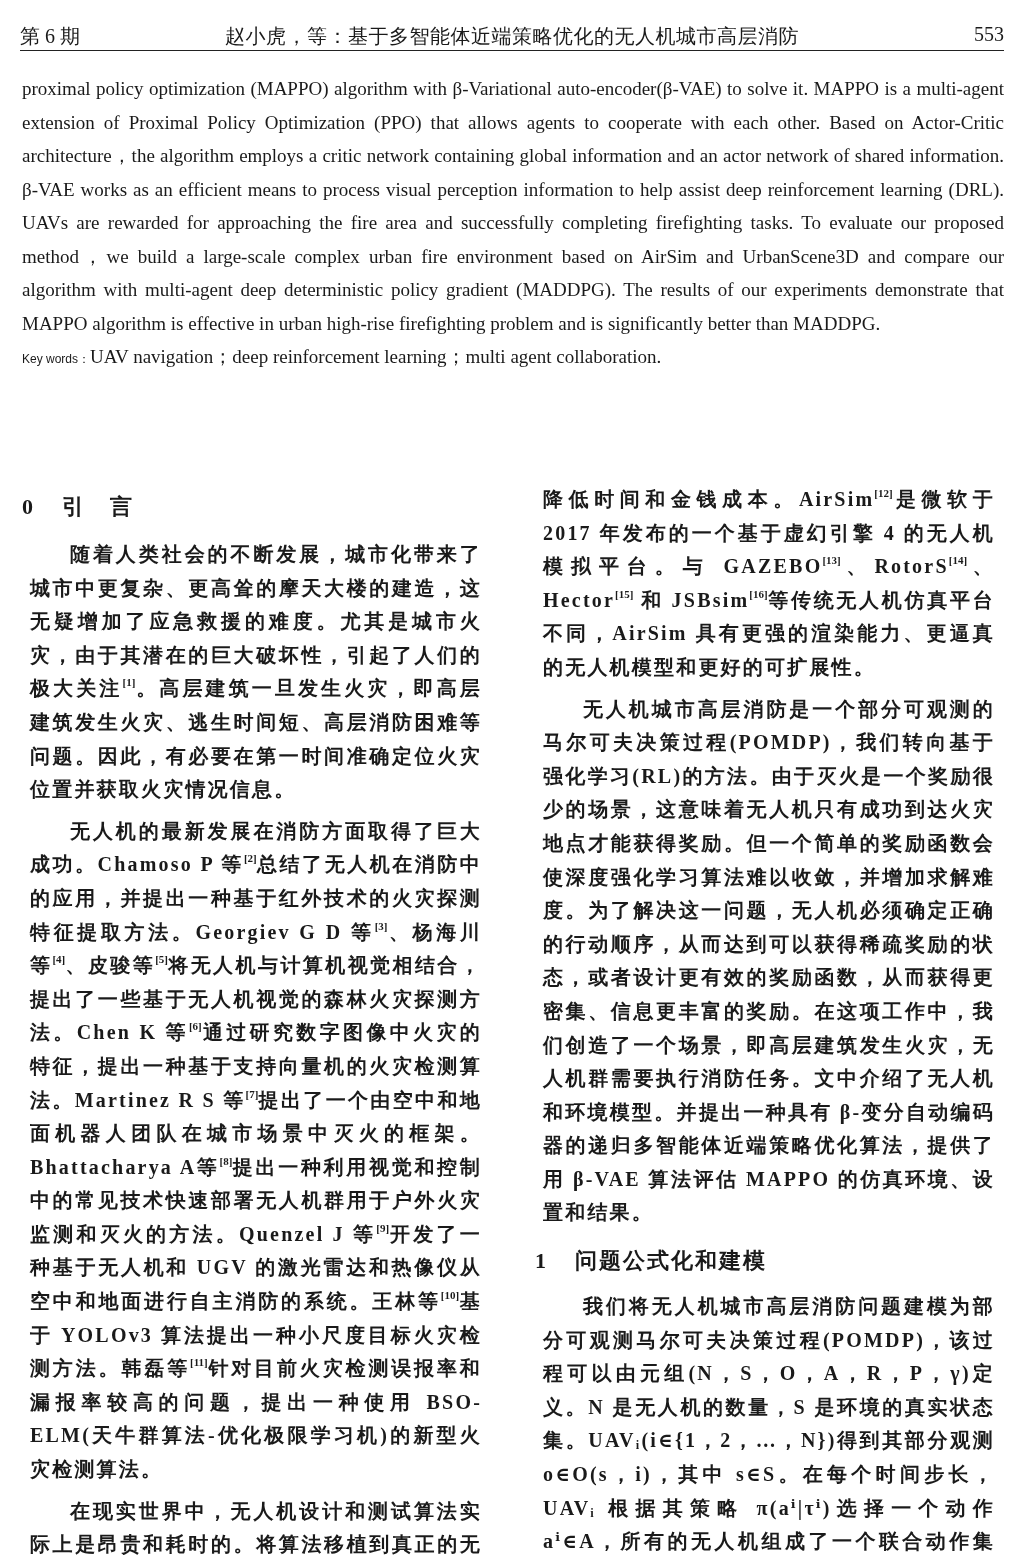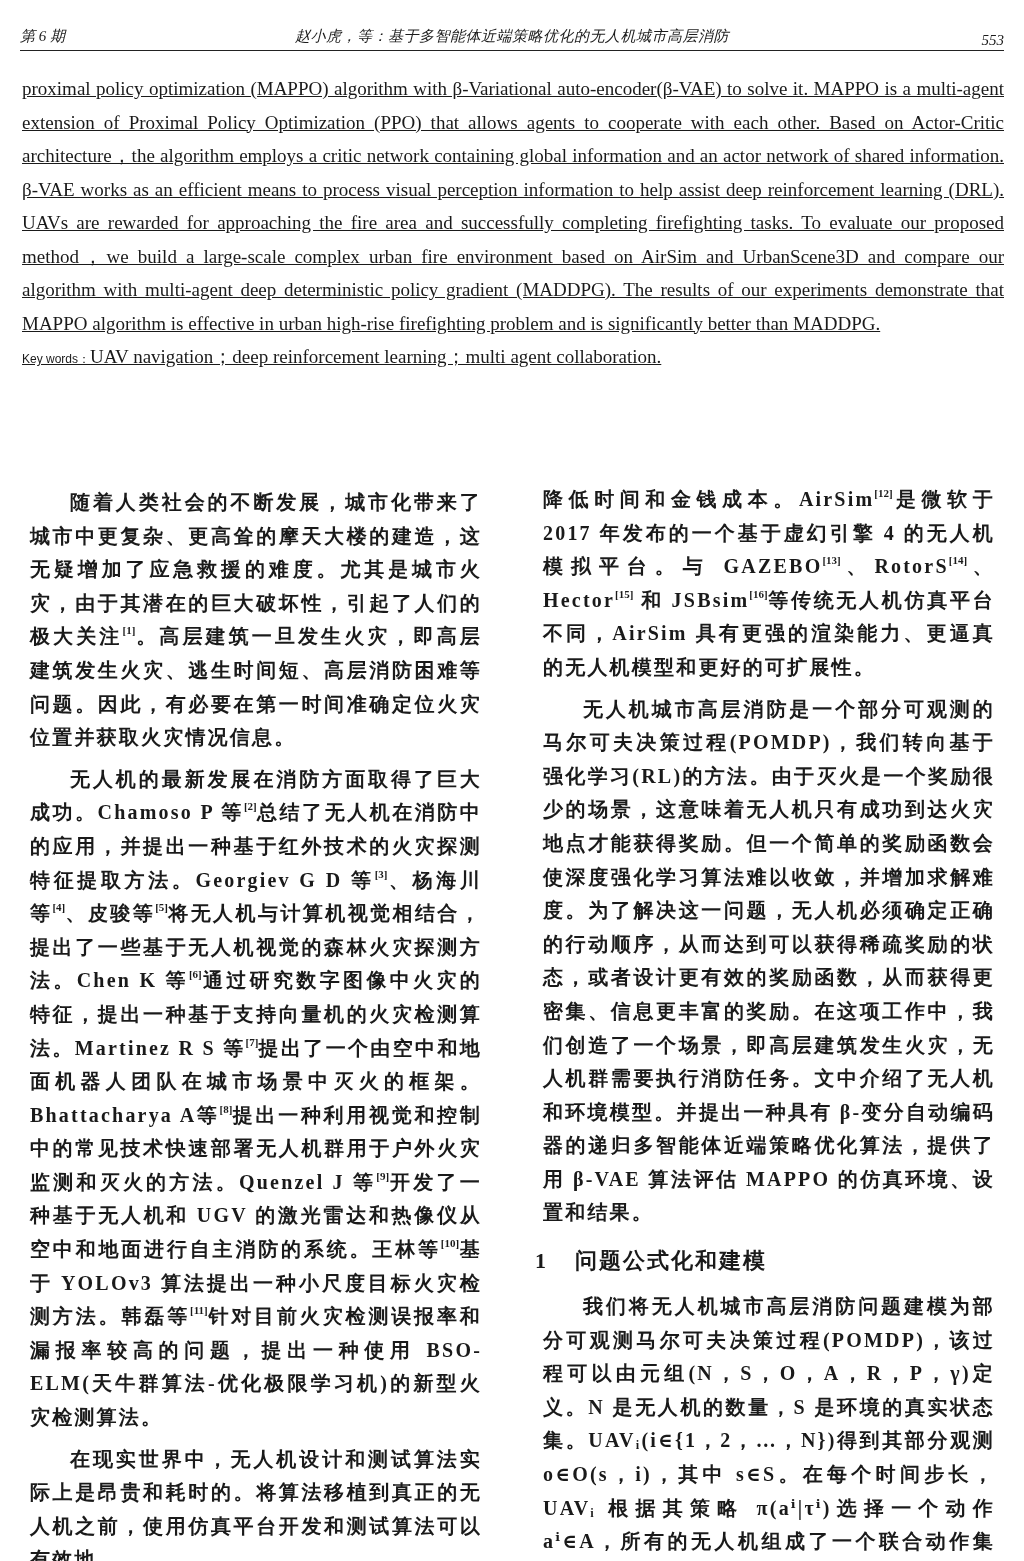--- a/index.html
+++ b/index.html
@@ -4,31 +4,30 @@
 <style>
   html, body { margin: 0; padding: 0; background: #ffffff; }
   body {
     width: 1024px; height: 1561px; position: relative; overflow: hidden;
     color: #1a1a1a;
     font-family: "Liberation Serif", "DejaVu Serif", serif;
   }
   .header {
     position: absolute; left: 20px; right: 20px; top: 14px; height: 36px;
     border-bottom: 1.5px solid #222;
-    font-size: 15px; line-height: 36px; font-style: italic;
+    font-size: 20px; line-height: 36px;
   }
   .header .issue { position: absolute; left: 0; top: 4px; }
   .header .running { position: absolute; left: 0; right: 0; top: 4px; text-align: center; letter-spacing: 0.5px; }
-  .header .page { position: absolute; right: 0; top: 8px; }
+  .header .page { position: absolute; right: 0; top: 2px; }
 
   .abstract {
     position: absolute; left: 22px; right: 20px; top: 72px;
     font-size: 19px; line-height: 33.5px; text-align: justify;
     text-align-last: left;
-    text-decoration: underline;
   }
   .abstract p { margin: 0; }
   .keywords { margin: 0; }
   .keywords .kw-label { font-family: "Liberation Sans", "DejaVu Sans", sans-serif; font-size: 12px; }
 
   .col {
     position: absolute; top: 478px; width: 468px;
     font-size: 20px; line-height: 33.6px; text-align: justify;
     letter-spacing: 2.2px;
   }
@@ -56,20 +55,23 @@
   <span class="running">赵小虎，等：基于多智能体近端策略优化的无人机城市高层消防</span>
   <span class="page">553</span>
 </div>
 
 <div class="abstract">
   <p>proximal policy optimization (MAPPO) algorithm with β-Variational auto-encoder(β-VAE) to solve it. MAPPO is a multi-agent extension of Proximal Policy Optimization (PPO) that allows agents to cooperate with each other. Based on Actor-Critic architecture，the algorithm employs a critic network containing global information and an actor network of shared information. β-VAE works as an efficient means to process visual perception information to help assist deep reinforcement learning (DRL). UAVs are rewarded for approaching the fire area and successfully completing firefighting tasks. To evaluate our proposed method，we build a large-scale complex urban fire environment based on AirSim and UrbanScene3D and compare our algorithm with multi-agent deep deterministic policy gradient (MADDPG). The results of our experiments demonstrate that MAPPO algorithm is effective in urban high-rise firefighting problem and is significantly better than MADDPG.</p>
   <p class="keywords"><span class="kw-label">Key words：</span><span>UAV navigation；deep reinforcement learning；multi agent collaboration.</span></p>
 </div>
 
 <div class="col left">
+  <div class="sec-title intro">
+    <span class="num">0</span><span class="label">引言</span>
+  </div>
   <p><span>随着人类社会的不断发展，城市化带来了城市中更复杂、更高耸的摩天大楼的建造，这无疑增加了应急救援的难度。尤其是城市火灾，由于其潜在的巨大破坏性，引起了人们的极大关注</span><sup>[1]</sup><span>。高层建筑一旦发生火灾，即高层建筑发生火灾、逃生时间短、高层消防困难等问题。因此，有必要在第一时间准确定位火灾位置并获取火灾情况信息。</span></p>
   <p id="p2"><span>无人机的最新发展在消防方面取得了巨大成功。Chamoso P 等</span><sup>[2]</sup><span>总结了无人机在消防中的应用，并提出一种基于红外技术的火灾探测特征提取方法。Georgiev G D 等</span><sup>[3]</sup><span>、杨海川等</span><sup>[4]</sup><span>、皮骏等</span><sup>[5]</sup><span>将无人机与计算机视觉相结合，提出了一些基于无人机视觉的森林火灾探测方法。Chen K 等</span><sup>[6]</sup><span>通过研究数字图像中火灾的特征，提出一种基于支持向量机的火灾检测算法。Martinez R S 等</span><sup>[7]</sup><span>提出了一个由空中和地面机器人团队在城市场景中灭火的框架。Bhattacharya A等</span><sup>[8]</sup><span>提出一种利用视觉和控制中的常见技术快速部署无人机群用于户外火灾监测和灭火的方法。Quenzel J 等</span><sup>[9]</sup><span>开发了一种基于无人机和 UGV 的激光雷达和热像仪从空中和地面进行自主消防的系统。王林等</span><sup>[10]</sup><span>基于 YOLOv3 算法提出一种小尺度目标火灾检测方法。韩磊等</span><sup>[11]</sup><span>针对目前火灾检测误报率和漏报率较高的问题，提出一种使用 BSO-ELM(天牛群算法-优化极限学习机)的新型火灾检测算法。</span></p>
   <p>在现实世界中，无人机设计和测试算法实际上是昂贵和耗时的。将算法移植到真正的无人机之前，使用仿真平台开发和测试算法可以有效地</p>
 </div>
 
 <div class="col right">
   <p class="cont" id="p3c"><span>降低时间和金钱成本。AirSim</span><sup>[12]</sup><span>是微软于 2017 年发布的一个基于虚幻引擎 4 的无人机模拟平台。与 GAZEBO</span><sup>[13]</sup><span>、RotorS</span><sup>[14]</sup><span>、Hector</span><sup>[15]</sup><span> 和 JSBsim</span><sup>[16]</sup><span>等传统无人机仿真平台不同，AirSim 具有更强的渲染能力、更逼真的无人机模型和更好的可扩展性。</span></p>
   <p>无人机城市高层消防是一个部分可观测的马尔可夫决策过程(POMDP)，我们转向基于强化学习(RL)的方法。由于灭火是一个奖励很少的场景，这意味着无人机只有成功到达火灾地点才能获得奖励。但一个简单的奖励函数会使深度强化学习算法难以收敛，并增加求解难度。为了解决这一问题，无人机必须确定正确的行动顺序，从而达到可以获得稀疏奖励的状态，或者设计更有效的奖励函数，从而获得更密集、信息更丰富的奖励。在这项工作中，我们创造了一个场景，即高层建筑发生火灾，无人机群需要执行消防任务。文中介绍了无人机和环境模型。并提出一种具有 β-变分自动编码器的递归多智能体近端策略优化算法，提供了用 β-VAE 算法评估 MAPPO 的仿真环境、设置和结果。</p>
   <div class="sec-title">
     <span class="num">1</span><span class="label">问题公式化和建模</span>

